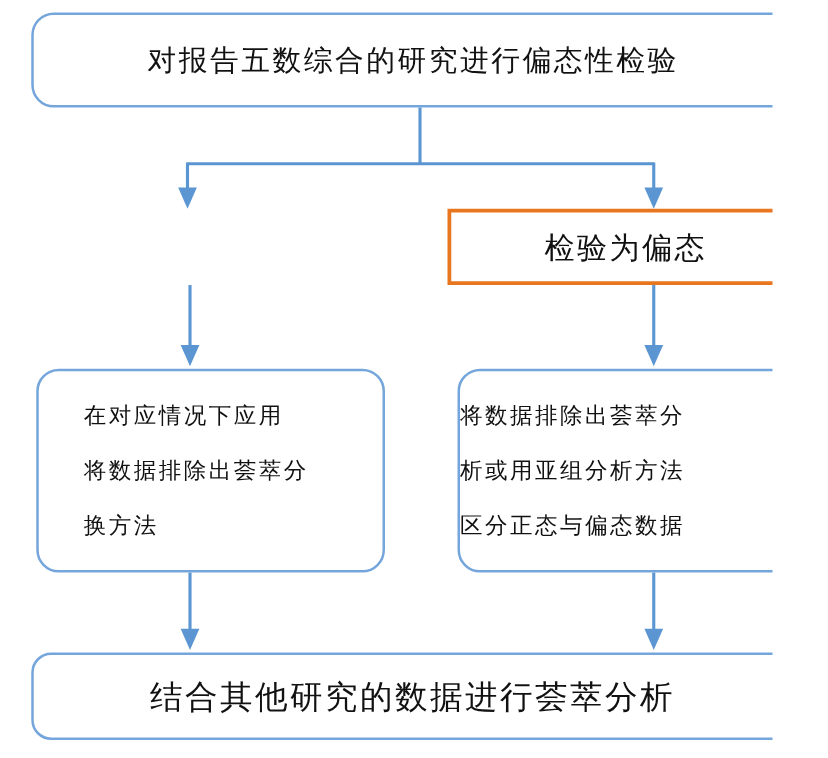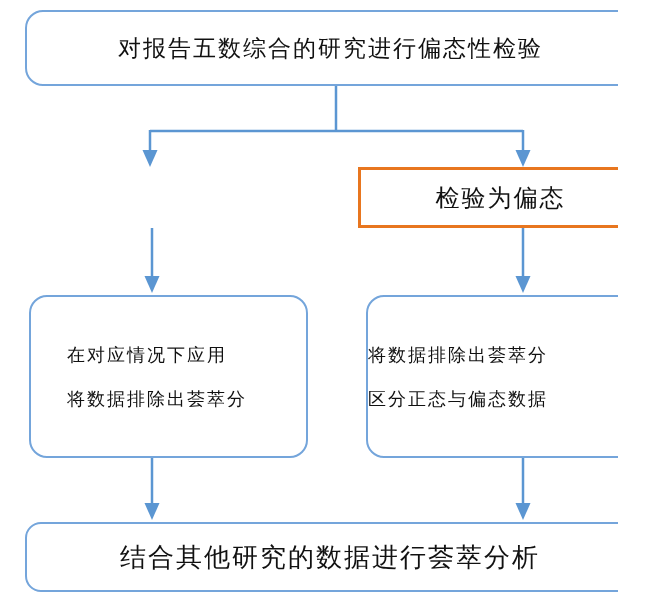--- a/index.html
+++ b/index.html
@@ -118,26 +118,28 @@
 
 
   <div class="node rect node-branch-right">
     <span>检验为偏态</span>
   </div>
 
   <div class="node rounded node-process node-process-left">
     <span class="lines">
       <span class="line-row">在对应情况下应用</span>
       <span class="line-row">将数据排除出荟萃分</span>
+      <span class="line-row">换方法</span>
     </span>
   </div>
 
   <div class="node rounded node-process node-process-right">
     <span class="lines">
       <span class="line-row">将数据排除出荟萃分</span>
+      <span class="line-row">析或用亚组分析方法</span>
       <span class="line-row">区分正态与偏态数据</span>
     </span>
   </div>
 
   <div class="node rounded node-bottom">
     <span>结合其他研究的数据进行荟萃分析</span>
   </div>
 
 </div>
 

